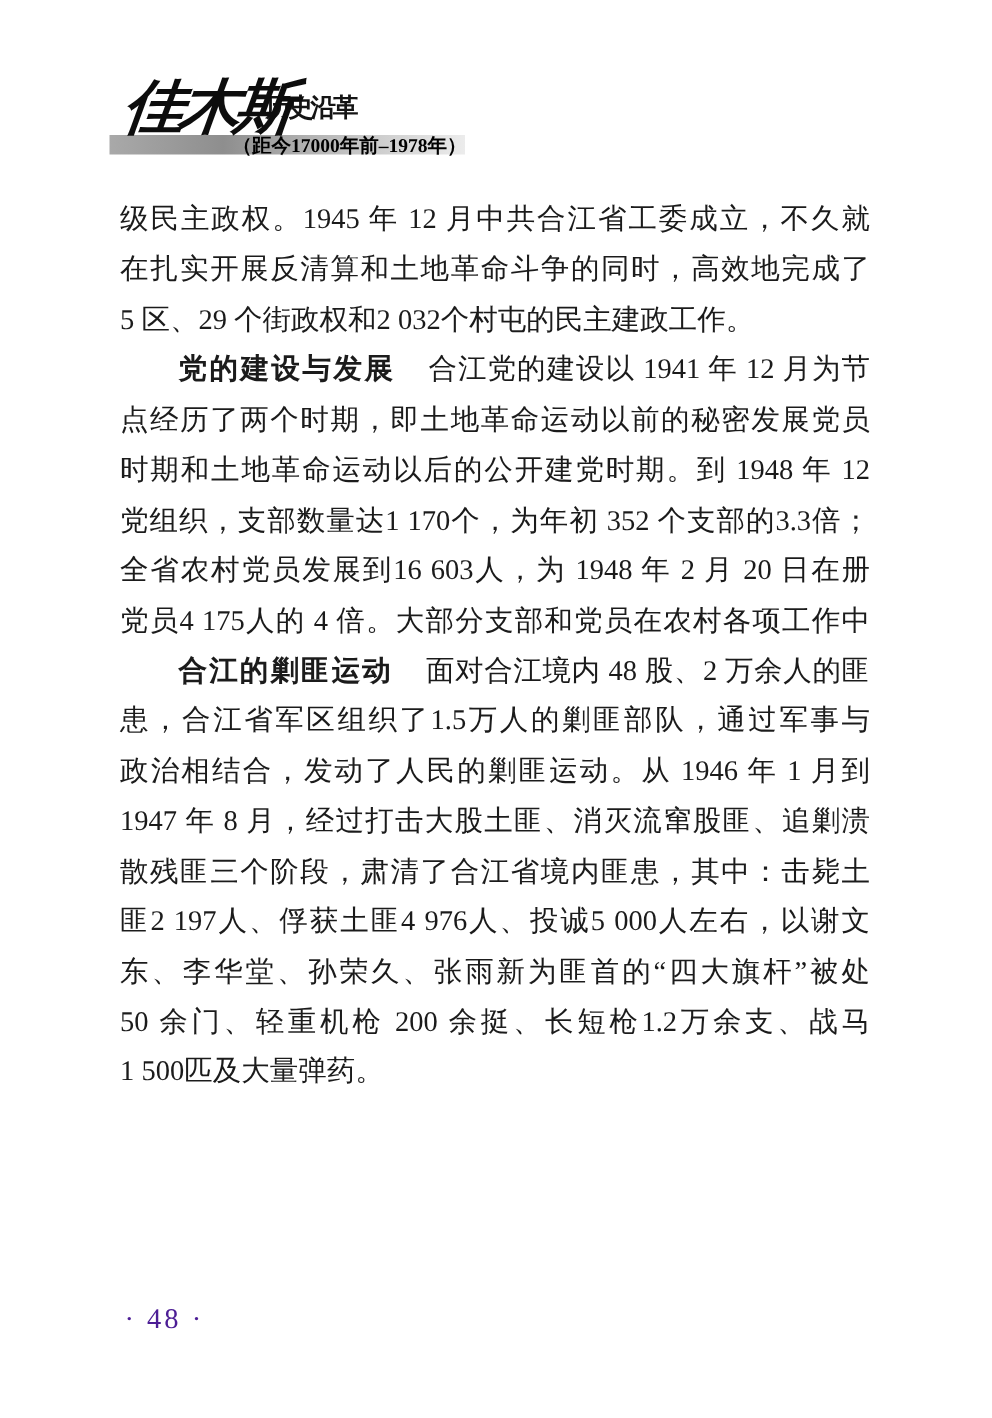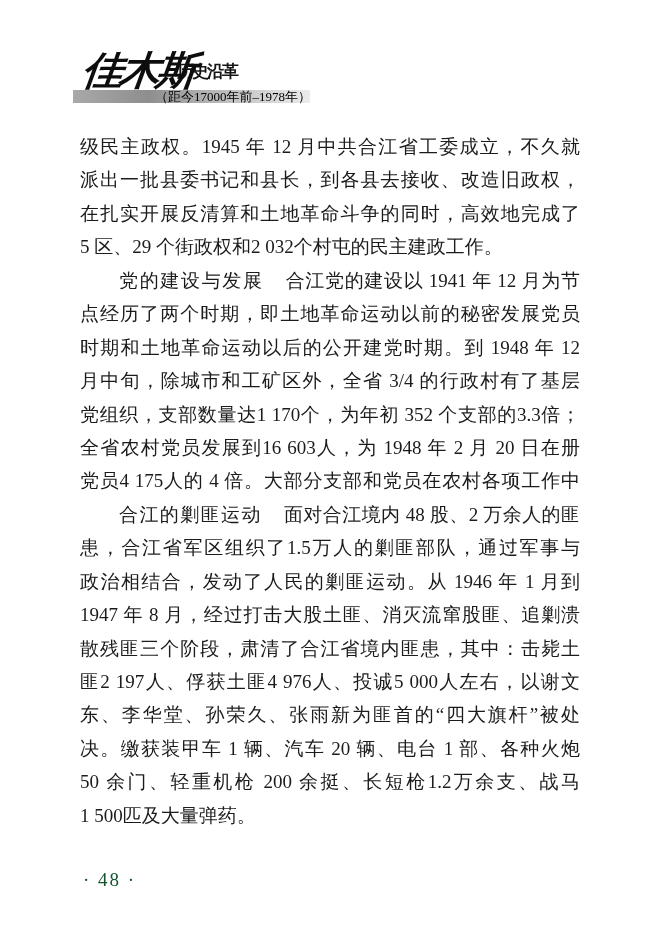--- a/index.html
+++ b/index.html
@@ -52,21 +52,21 @@
     z-index: 1;
   }
   .brand-subtitle {
     position: absolute;
     left: 73px;
     top: 89px;
     width: 238px;
     text-align: right;
     font-size: 13px;
     line-height: 15px;
-    font-weight: 400;
+    font-weight: 700;
     letter-spacing: 0px;
     color: #000000;
     z-index: 2;
     white-space: nowrap;
   }
 
   
   .body-text {
     position: absolute;
     left: 80px;
@@ -82,72 +82,69 @@
     text-align-last: justify;
   }
   .bline.end {
     text-align: right;
     text-align-last: left;
   }
   .bline.indent {
     padding-left: 39px;
   }
   .lead {
-    font-weight: 400;
+    font-weight: 700;
     margin-right: 22px;
     letter-spacing: 1px;
   }
 
   
   .page-number {
     position: absolute;
     left: 83px;
     top: 869px;
     font-size: 19px;
     letter-spacing: 2px;
-    color: #14532d;
+    color: #4c1d95;
   }
 </style>
 </head>
 <body>
 
 <div class="page">
 
   <div class="brand-script">佳木斯</div>
   <div class="brand-title">历史沿革</div>
   <div class="brand-bar"></div>
   <div class="brand-subtitle">（距今17000年前–1978年）</div>
 
   <div class="body-text">
 
     <div class="bline">级民主政权。1945 年 12 月中共合江省工委成立，不久就</div>
-    <div class="bline">派出一批县委书记和县长，到各县去接收、改造旧政权，</div>
     <div class="bline">在扎实开展反清算和土地革命斗争的同时，高效地完成了</div>
     <div class="bline end">5 区、29 个街政权和2 032个村屯的民主建政工作。</div>
 
     <div class="bline indent">
       <b class="lead">党的建设与发展</b><span>合江党的建设以 1941 年 12 月为节</span>
     </div>
     <div class="bline">点经历了两个时期，即土地革命运动以前的秘密发展党员</div>
     <div class="bline">时期和土地革命运动以后的公开建党时期。到 1948 年 12</div>
-    <div class="bline">月中旬，除城市和工矿区外，全省 3/4 的行政村有了基层</div>
     <div class="bline">党组织，支部数量达1 170个，为年初 352 个支部的3.3倍；</div>
     <div class="bline">全省农村党员发展到16 603人，为 1948 年 2 月 20 日在册</div>
     <div class="bline">党员4 175人的 4 倍。大部分支部和党员在农村各项工作中</div>
 
     <div class="bline indent">
       <b class="lead">合江的剿匪运动</b><span>面对合江境内 48 股、2 万余人的匪</span>
     </div>
     <div class="bline">患，合江省军区组织了1.5万人的剿匪部队，通过军事与</div>
     <div class="bline">政治相结合，发动了人民的剿匪运动。从 1946 年 1 月到</div>
     <div class="bline">1947 年 8 月，经过打击大股土匪、消灭流窜股匪、追剿溃</div>
     <div class="bline">散残匪三个阶段，肃清了合江省境内匪患，其中：击毙土</div>
     <div class="bline">匪2 197人、俘获土匪4 976人、投诚5 000人左右，以谢文</div>
     <div class="bline">东、李华堂、孙荣久、张雨新为匪首的“四大旗杆”被处</div>
-    <div class="bline">决。缴获装甲车 1 辆、汽车 20 辆、电台 1 部、各种火炮</div>
     <div class="bline">50 余门、轻重机枪 200 余挺、长短枪1.2万余支、战马</div>
     <div class="bline end">1 500匹及大量弹药。</div>
 
   </div>
 
   <div class="page-number">· 48 ·</div>
 
 </div>
 
 </body></html>

